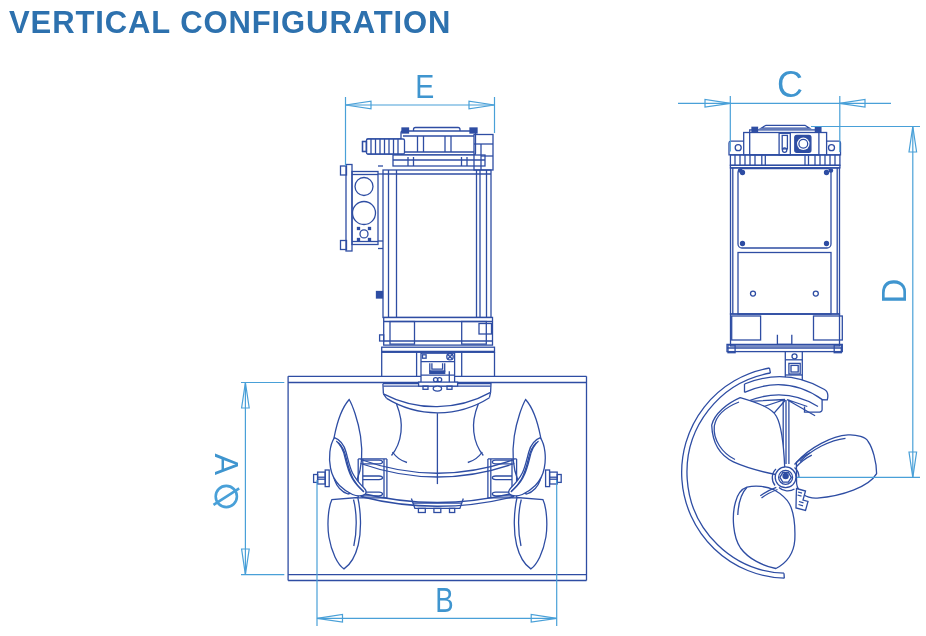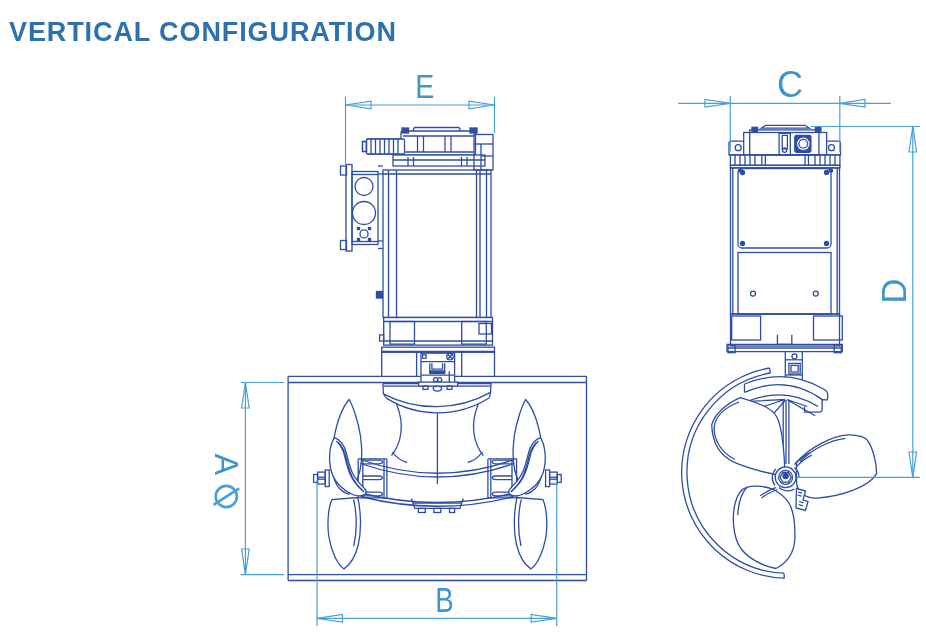--- a/index.html
+++ b/index.html
@@ -1,16 +1,16 @@
 <!DOCTYPE html>
 <html><head>
 <meta charset="utf-8">
 <style>
   html,body{margin:0;padding:0;background:#ffffff;width:926px;height:636px;overflow:hidden;}
-  .title{position:absolute;left:9px;top:5px;font-family:"Liberation Sans",sans-serif;font-weight:bold;font-size:27px;letter-spacing:0.9px;color:#2d71ae;margin-top:12px;}
+  .title{position:absolute;left:9px;top:5px;font-family:"Liberation Sans",sans-serif;font-weight:bold;font-size:31px;letter-spacing:0.9px;color:#2d71ae;}
   svg{position:absolute;left:0;top:0;}
   text{font-family:"Liberation Sans",sans-serif;}
 </style>
 </head>
 <body>
 <div class="title">VERTICAL CONFIGURATION</div>
 <svg width="926" height="636" viewBox="0 0 926 636">
 <defs>
 </defs>
 

